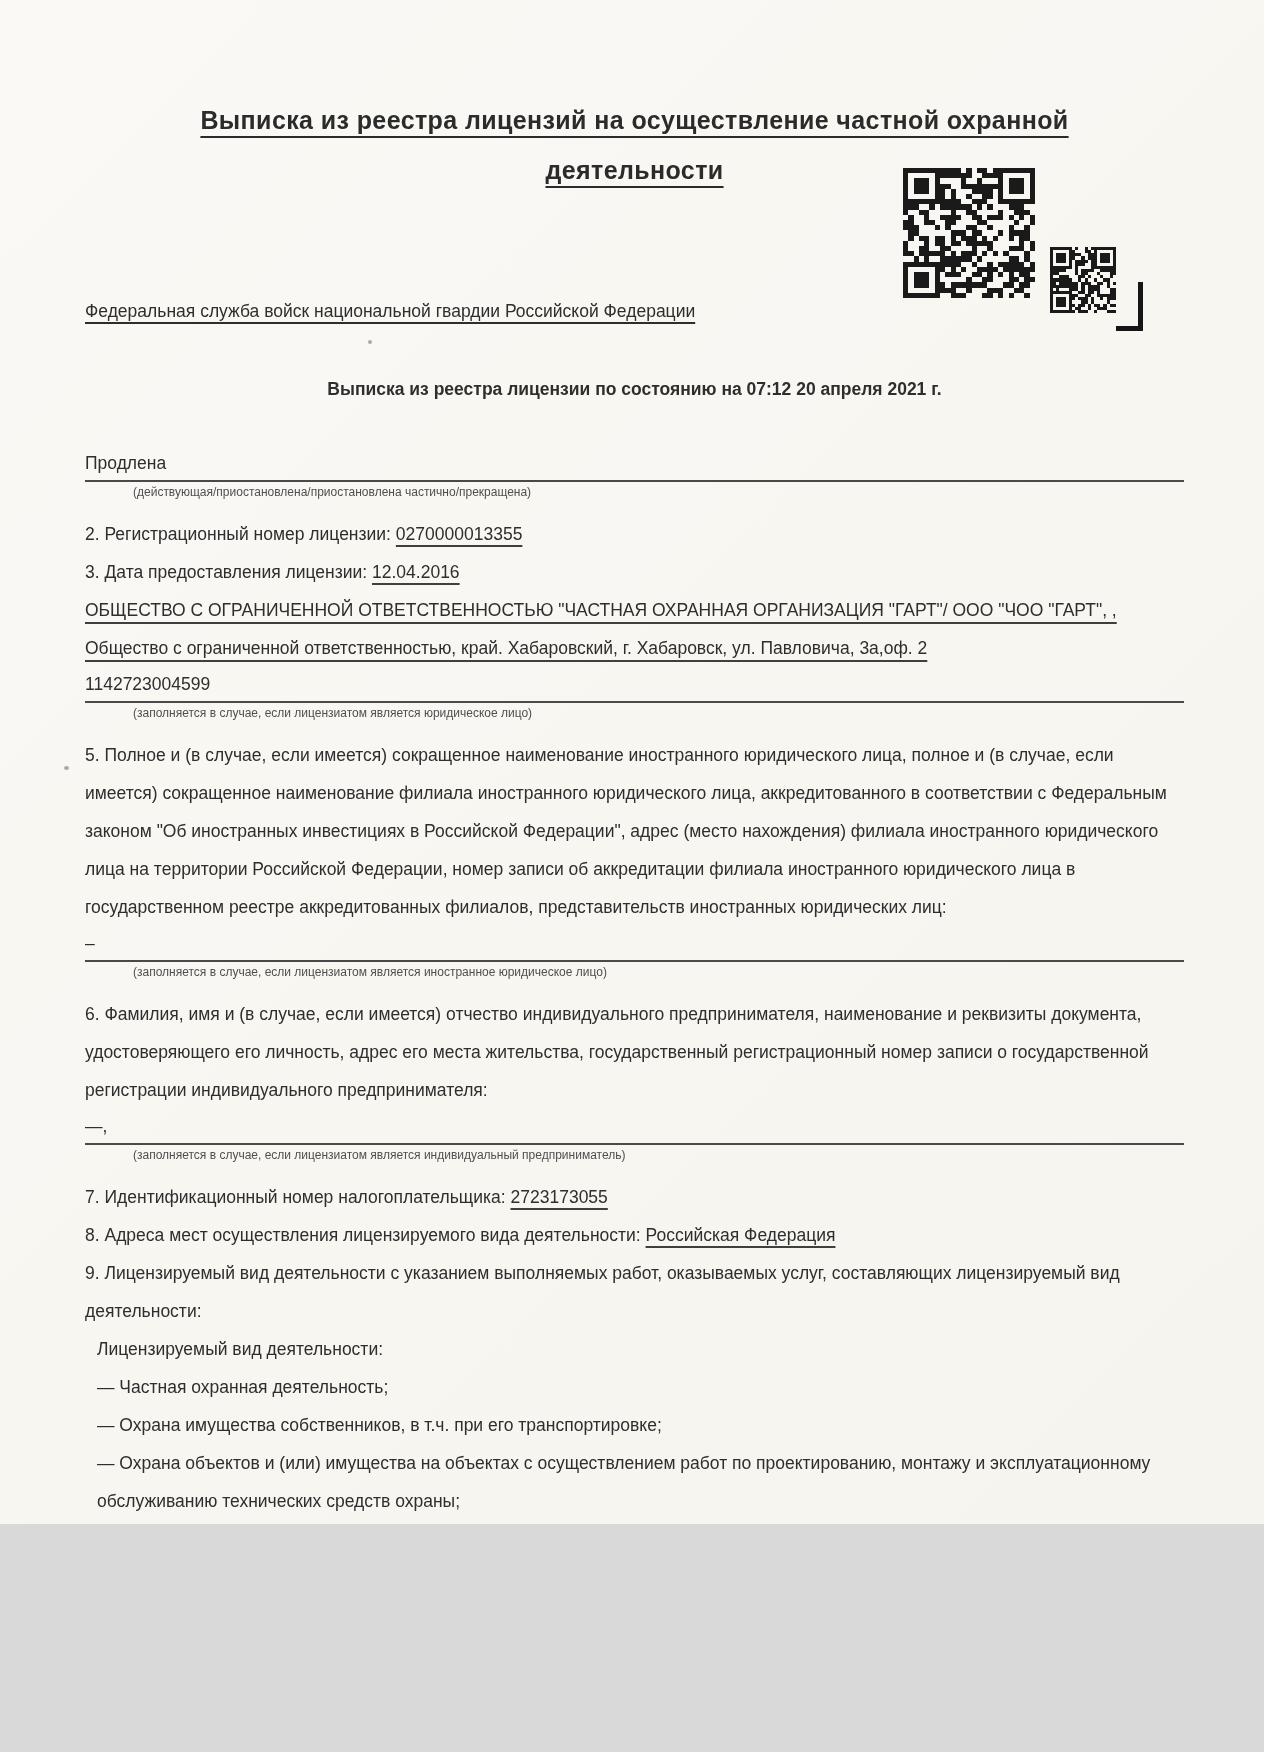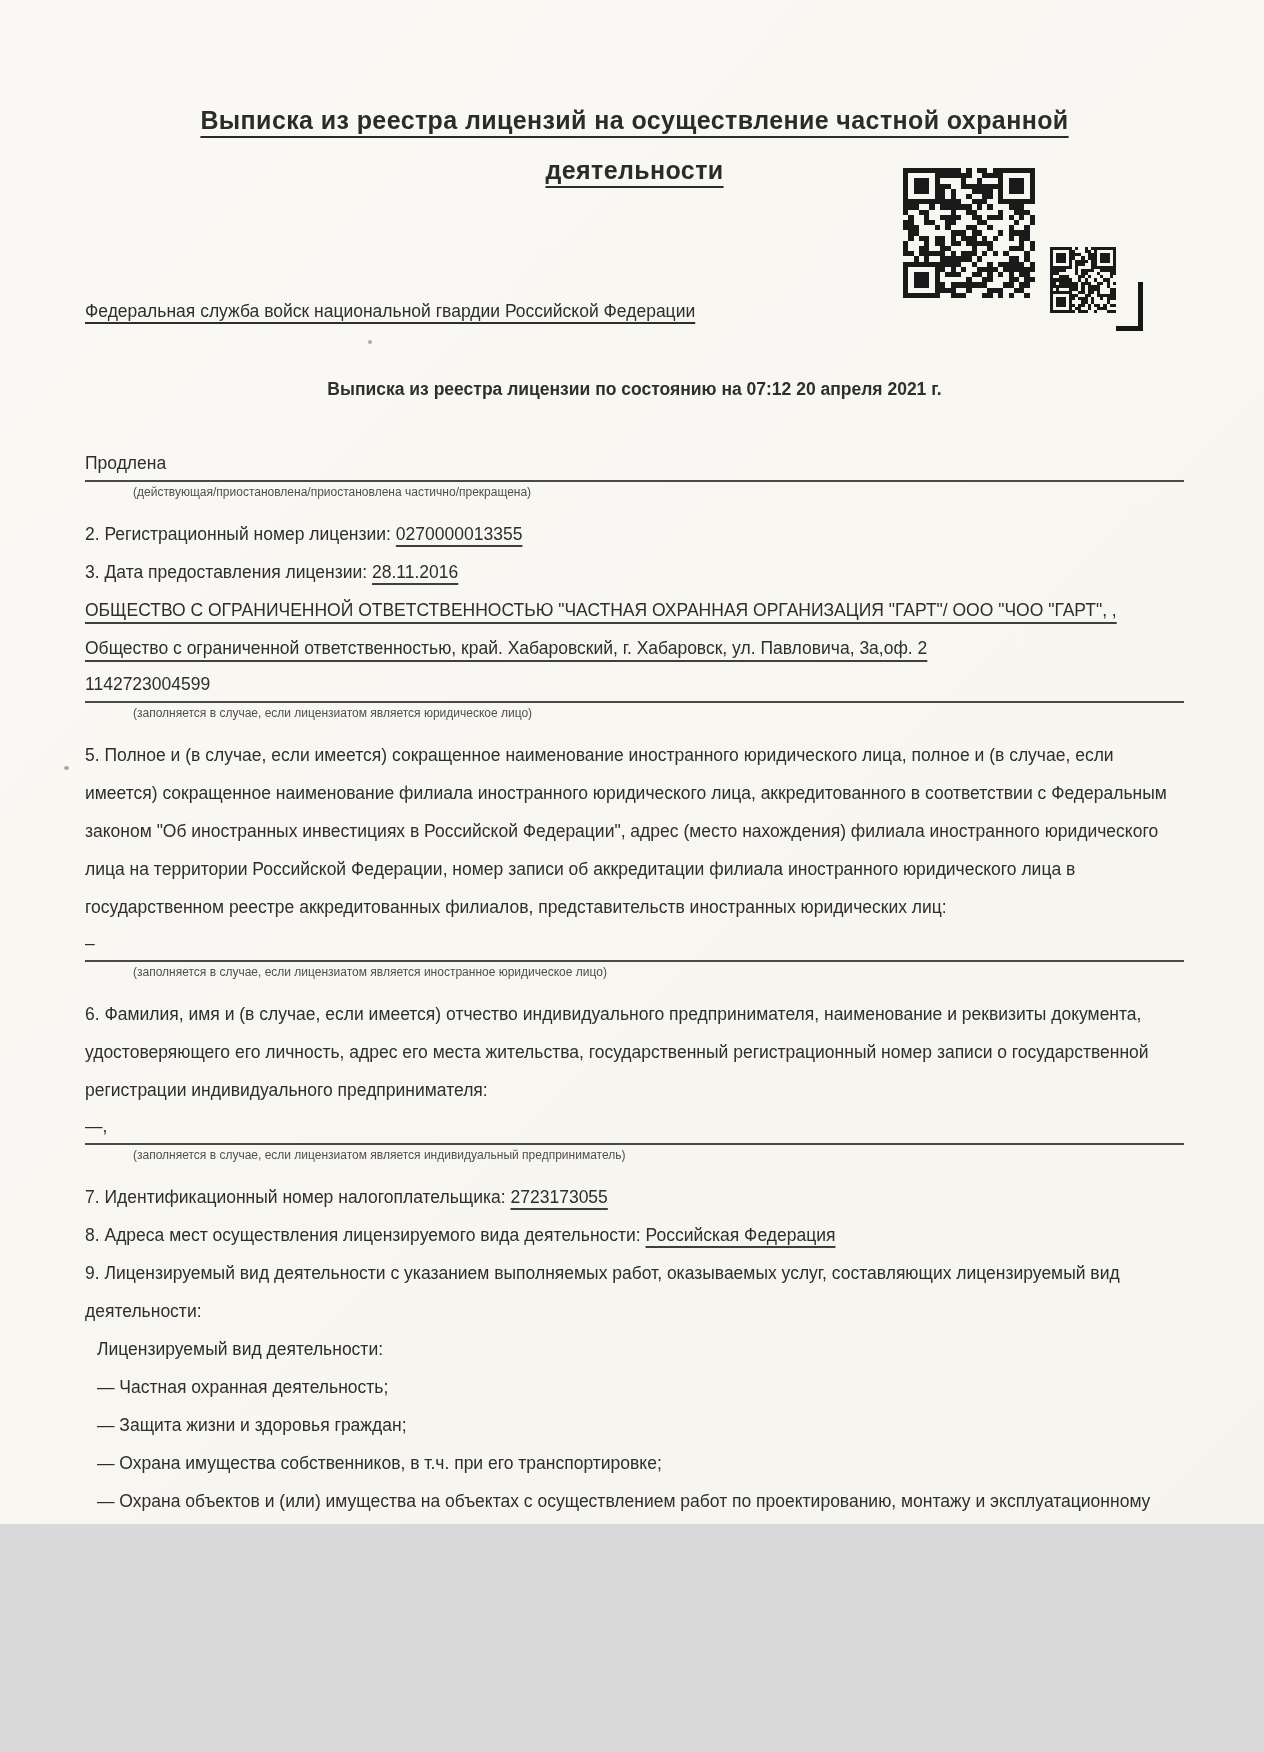--- a/index.html
+++ b/index.html
@@ -1162,21 +1162,21 @@
     <section>
       <div class="ruled">Продлена</div>
       <p class="f-note">(действующая/приостановлена/приостановлена частично/прекращена)</p>
     </section>
 
     <section>
       <p class="f-label"><span>2. Регистрационный номер лицензии:</span> <span class="inline-u">0270000013355</span></p>
     </section>
 
     <section>
-      <p class="f-label"><span>3. Дата предоставления лицензии:</span> <span class="inline-u">28.11.2016</span></p>
+      <p class="f-label"><span>3. Дата предоставления лицензии:</span> <span class="inline-u">12.04.2016</span></p>
     </section>
 
     <section>
       <p class="u-multiline">ОБЩЕСТВО С ОГРАНИЧЕННОЙ ОТВЕТСТВЕННОСТЬЮ "ЧАСТНАЯ ОХРАННАЯ ОРГАНИЗАЦИЯ "ГАРТ"/ ООО "ЧОО "ГАРТ", , Общество с ограниченной ответственностью, край. Хабаровский, г. Хабаровск, ул. Павловича, 3а,оф. 2</p>
       <div class="ruled">1142723004599</div>
       <p class="f-note">(заполняется в случае, если лицензиатом является юридическое лицо)</p>
     </section>
 
     <section>
       <p class="f-para">5. Полное и (в случае, если имеется) сокращенное наименование иностранного юридического лица, полное и (в случае, если имеется) сокращенное наименование филиала иностранного юридического лица, аккредитованного в соответствии с Федеральным законом "Об иностранных инвестициях в Российской Федерации", адрес (место нахождения) филиала иностранного юридического лица на территории Российской Федерации, номер записи об аккредитации филиала иностранного юридического лица в государственном реестре аккредитованных филиалов, представительств иностранных юридических лиц:</p>
@@ -1195,19 +1195,18 @@
     </section>
 
     <section>
       <p class="f-label"><span>8. Адреса мест осуществления лицензируемого вида деятельности:</span> <span class="inline-u">Российская Федерация</span></p>
     </section>
 
     <section>
       <p class="f-para">9. Лицензируемый вид деятельности с указанием выполняемых работ, оказываемых услуг, составляющих лицензируемый вид деятельности:</p>
       <p class="sub-label">Лицензируемый вид деятельности:</p>
       <p class="entry">— Частная охранная деятельность;</p>
-      <p class="entry">— Защита жизни и здоровья граждан;</p>
       <p class="entry">— Охрана имущества собственников, в т.ч. при его транспортировке;</p>
       <p class="entry">— Охрана объектов и (или) имущества на объектах с осуществлением работ по проектированию, монтажу и эксплуатационному обслуживанию технических средств охраны;</p>
     </section>
 
   </div>
 </div>
 
 </body></html>

